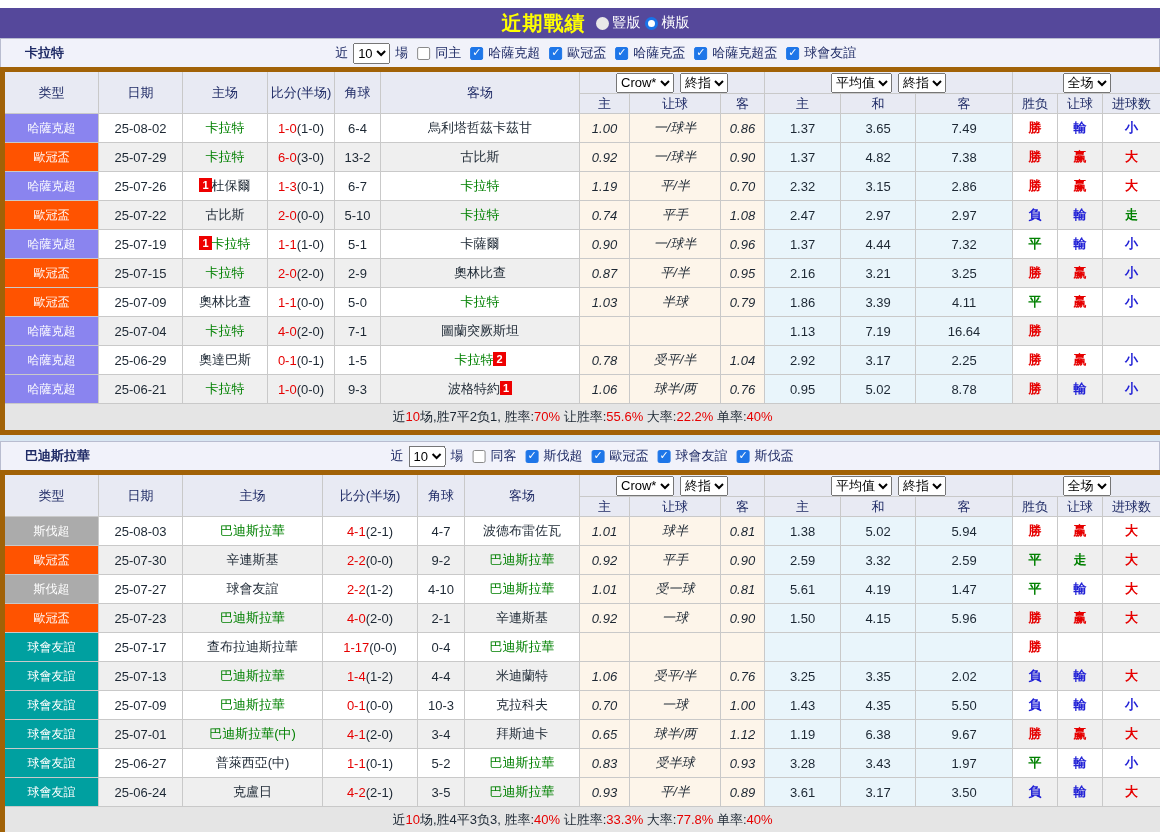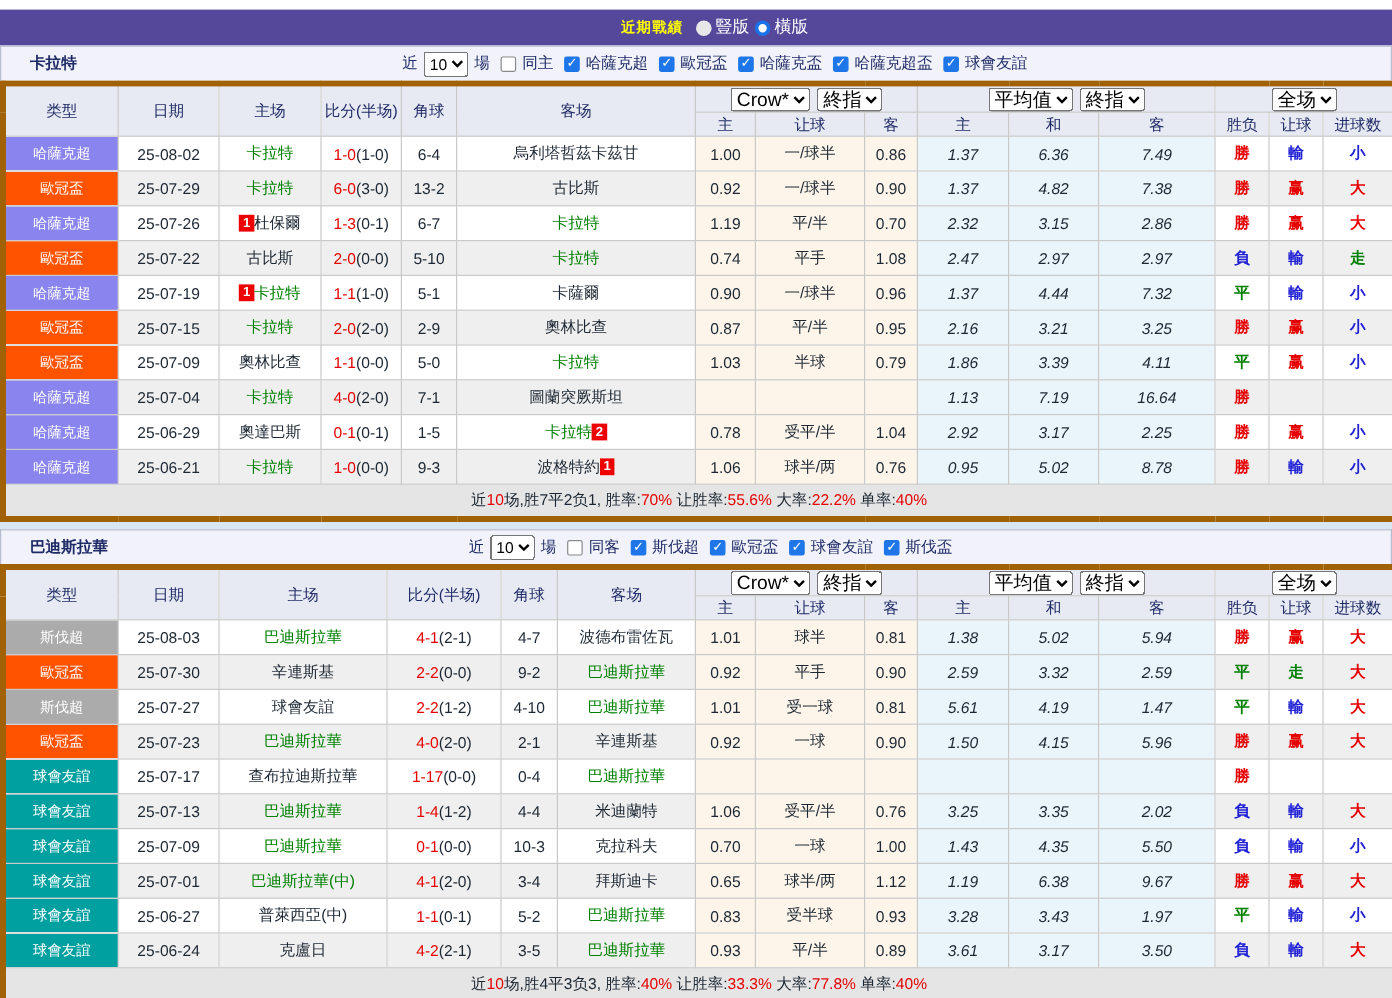--- a/index.html
+++ b/index.html
@@ -1,45 +1,45 @@
 <!DOCTYPE html>
 <html><head>
 <meta charset="utf-8">
 <style>
   html,body{margin:0;padding:0;background:#fff;font-family:"Liberation Sans","DejaVu Sans",sans-serif;}
   .page{width:1160px;margin:0 auto;padding-top:8px;}
   
   .titlebar{height:30px;background:#55489b;display:flex;align-items:center;justify-content:center;gap:10px;}
-  .titlebar .title{color:#ffff00;font-weight:bold;font-size:12px;letter-spacing:1px;margin-left:31px;}
+  .titlebar .title{color:#ffff00;font-weight:bold;font-size:20px;letter-spacing:1px;margin-left:31px;}
   .radio-group{display:flex;align-items:center;gap:4px;}
   .radio{display:inline-block;width:13px;height:13px;border-radius:50%;box-sizing:border-box;}
   .radio.solid{background:#e8e8e8;}
   .radio.ring{background:#fff;border:3px solid #1a73e8;}
   .radio-label{color:#fff;font-size:14px;}
   
   .sep{height:6px;background:#d8e6f2;}
   .panel-head{position:relative;height:29px;background:#f1f2fa;border:1px solid #b9bdd0;border-bottom:none;display:flex;align-items:center;font-size:13px;color:#1f2b66;box-sizing:border-box;}
   .team-name{font-weight:bold;margin-left:24px;font-size:13px;}
   .filters{position:absolute;left:50%;transform:translateX(-47%);display:flex;align-items:center;gap:3px;white-space:nowrap;}
   .filters select{font-size:13px;height:21px;margin:0 2px;}
   .cb{display:inline-block;width:13px;height:13px;box-sizing:border-box;border:1px solid #8a8a8a;background:#fff;border-radius:2px;position:relative;vertical-align:-2px;margin:0 2px 0 6px;}
   .cb.checked{background:#1e76e8;border-color:#1e76e8;}
   .cb.checked::after{content:"\2713";position:absolute;left:1px;top:-2px;color:#fff;font-size:11px;font-weight:bold;}
   
   table{border-collapse:collapse;table-layout:fixed;width:1160px;font-size:13px;border:5px solid #a16207;}
   th,td{border:1px solid #c9c9c9;padding:0;text-align:center;white-space:nowrap;overflow:hidden;box-sizing:border-box;}
   thead th{background:#e8eaf3;color:#1f2b66;font-weight:normal;}
   thead tr.hr1 th{height:24px;}
   thead tr.hr2 th{height:20px;}
-  thead select{font-size:16px;height:20px;margin:0 3px;}
+  thead select{font-size:13px;height:20px;margin:0 3px;}
   tbody td{height:29px;color:#1c2733;}
   tr.r-even td{background:#fff;}
   tr.r-odd td{background:#efefef;}
-  td.cream{background:#fdf5ea !important;}
-  td.lblue{background:#e9f5fb !important;font-style:italic;}
+  td.cream{background:#fdf5ea !important;font-style:italic;}
+  td.lblue{background:#e9f5fb !important;}
   td.badge{color:#fff;font-size:12px;}
   .c-red{color:#e60000;}
   .c-blue{color:#2121d6;}
   .c-green{color:#008000;}
   .c-dark{color:#1c2733;}
   .res{font-weight:bold;}
   .teamtxt{font-size:13px;}
   .card{display:inline-block;background:#ee0000;color:#fff;font-size:11px;font-weight:bold;line-height:14px;padding:0 3px;vertical-align:1px;}
   tfoot td{height:29px;background:#e5e5e5;font-size:13px;}
 </style>
@@ -125,21 +125,21 @@
               <td class="badge" style="background: rgb(138, 132, 239);">哈薩克超</td>
               <td>25-08-02</td>
               <td><span class="teamtxt"><span class="c-green">卡拉特</span></span></td>
               <td><span class="c-red">1-0</span><span class="c-dark">(1-0)</span></td>
               <td>6-4</td>
               <td><span class="teamtxt"><span class="c-dark">烏利塔哲茲卡茲甘</span></span></td>
               <td class="cream">1.00</td>
               <td class="cream">一/球半</td>
               <td class="cream">0.86</td>
               <td class="lblue">1.37</td>
-              <td class="lblue">6.36</td>
+              <td class="lblue">3.65</td>
               <td class="lblue">7.49</td>
               <td><span class="res c-red">勝</span></td>
               <td><span class="res c-blue">輸</span></td>
               <td><span class="res c-blue">小</span></td>
             </tr>
             <tr class="r-odd">
               <td class="badge" style="background: rgb(255, 83, 0);">歐冠盃</td>
               <td>25-07-29</td>
               <td><span class="teamtxt"><span class="c-green">卡拉特</span></span></td>
               <td><span class="c-red">6-0</span><span class="c-dark">(3-0)</span></td>

